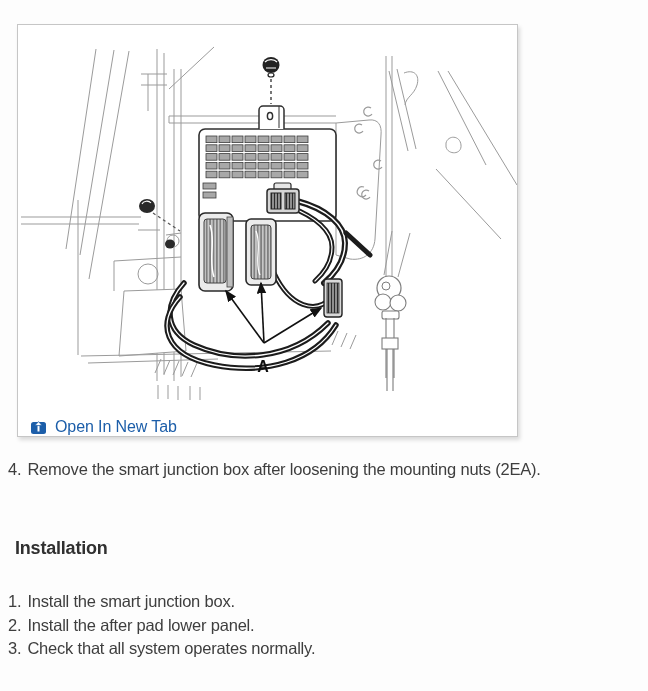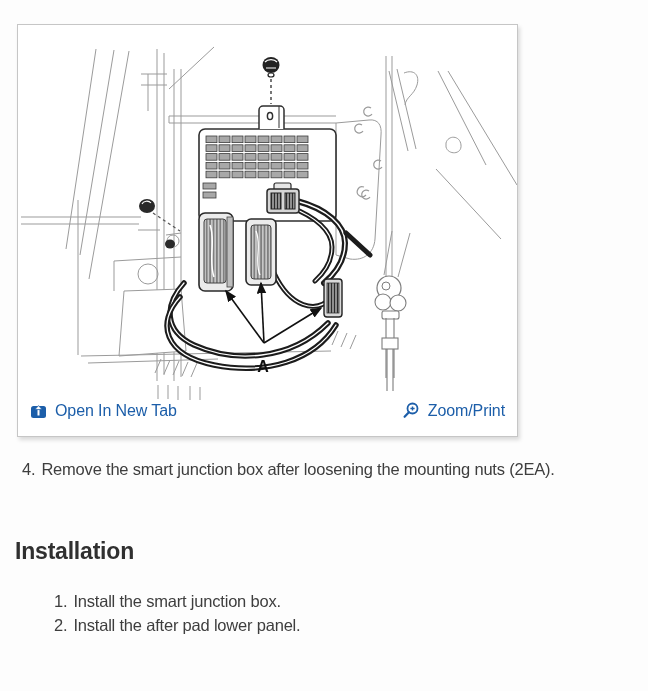--- a/index.html
+++ b/index.html
@@ -11,39 +11,39 @@
   }
   .image-card{
     position:absolute;left:17px;top:24px;width:501px;height:413px;
     box-sizing:border-box;background:#ffffff;
     border:1px solid #c6c6c6;
     box-shadow:2px 3px 4px rgba(0,0,0,0.14);
   }
   .diagram-wrap{width:499px;height:377px;overflow:hidden;}
   .diagram-wrap svg{display:block;}
   .card-footer{
-    height:34px;display:flex;justify-content:space-between;align-items:flex-start;
+    height:34px;display:flex;justify-content:space-between;align-items:flex-end;
     padding:0 12px;
   }
   .toolbar-link{
     display:flex;align-items:center;gap:8px;
     color:#1c5ea9;font-size:16px;letter-spacing:-0.1px;
     text-decoration:none;cursor:pointer;white-space:nowrap;
   }
   .toolbar-link svg{flex:0 0 auto;}
-  .steps{position:absolute;left:22px;right:10px;color:#3e3e3e;
+  .steps{position:absolute;left:8px;right:10px;color:#3e3e3e;
     font-size:16.5px;letter-spacing:-0.2px;}
   .steps .step-line{line-height:25px;white-space:nowrap;}
   .steps .num{margin-right:6px;}
   #removal-steps{top:457px;}
-  #install-steps{top:590px;margin-left:32px;}
+  #install-steps{top:590px;}
   #install-steps .step-line{line-height:23.5px;}
   .section-heading{
     position:absolute;left:15px;top:538px;
-    font-size:23px;font-weight:bold;color:#303030;letter-spacing:-0.2px;
+    font-size:18px;font-weight:bold;color:#303030;letter-spacing:-0.2px;
   }
 </style>
 </head>
 <body>
 
 <div class="image-card">
   <div class="diagram-wrap">
     <svg width="499" height="377" viewBox="0 0 499 377" xmlns="http://www.w3.org/2000/svg">
       <defs>
         <pattern id="hatch" width="3.4" height="6" patternUnits="userSpaceOnUse">
@@ -227,39 +227,34 @@
 
   <div class="card-footer">
     <a class="toolbar-link">
       <svg width="17" height="16" viewBox="0 0 17 16" xmlns="http://www.w3.org/2000/svg">
         <rect x="1" y="3" width="15" height="12" rx="2.5" fill="#1c5ea9"></rect>
         <path d="M8.5,12.5 V5" stroke="#ffffff" stroke-width="2"></path>
         <path d="M8.5,2.6 L4.9,6.6 H12.1 Z" fill="#ffffff" stroke="#1c5ea9" stroke-width="0.8"></path>
       </svg>
       <span>Open In New Tab</span>
     </a>
-    <a class="toolbar-link">
-      <svg width="18" height="18" viewBox="0 0 18 18" xmlns="http://www.w3.org/2000/svg">
-        <circle cx="10.5" cy="6.5" r="5" fill="none" stroke="#1c5ea9" stroke-width="1.8"></circle>
-        <path d="M10.5,4.4 V8.6 M8.4,6.5 H12.6" stroke="#1c5ea9" stroke-width="1.4"></path>
-        <path d="M6.9,10.2 L2.6,14.8" stroke="#1c5ea9" stroke-width="2.2" stroke-linecap="round"></path>
-      </svg>
-      <span>Zoom/Print</span>
-    </a>
   </div>
 </div>
 
 <div class="steps" id="removal-steps">
   <div class="step-line">
     <span class="num">4.</span><span>Remove the smart junction box after loosening the mounting nuts (2EA).</span>
   </div>
 </div>
 
 <div class="section-heading">Installation</div>
 
 <div class="steps" id="install-steps">
   <div class="step-line">
     <span class="num">1.</span><span>Install the smart junction box.</span>
   </div>
   <div class="step-line">
     <span class="num">2.</span><span>Install the after pad lower panel.</span>
   </div>
+  <div class="step-line">
+    <span class="num">3.</span><span>Check that all system operates normally.</span>
+  </div>
 </div>
 
 </body></html>

